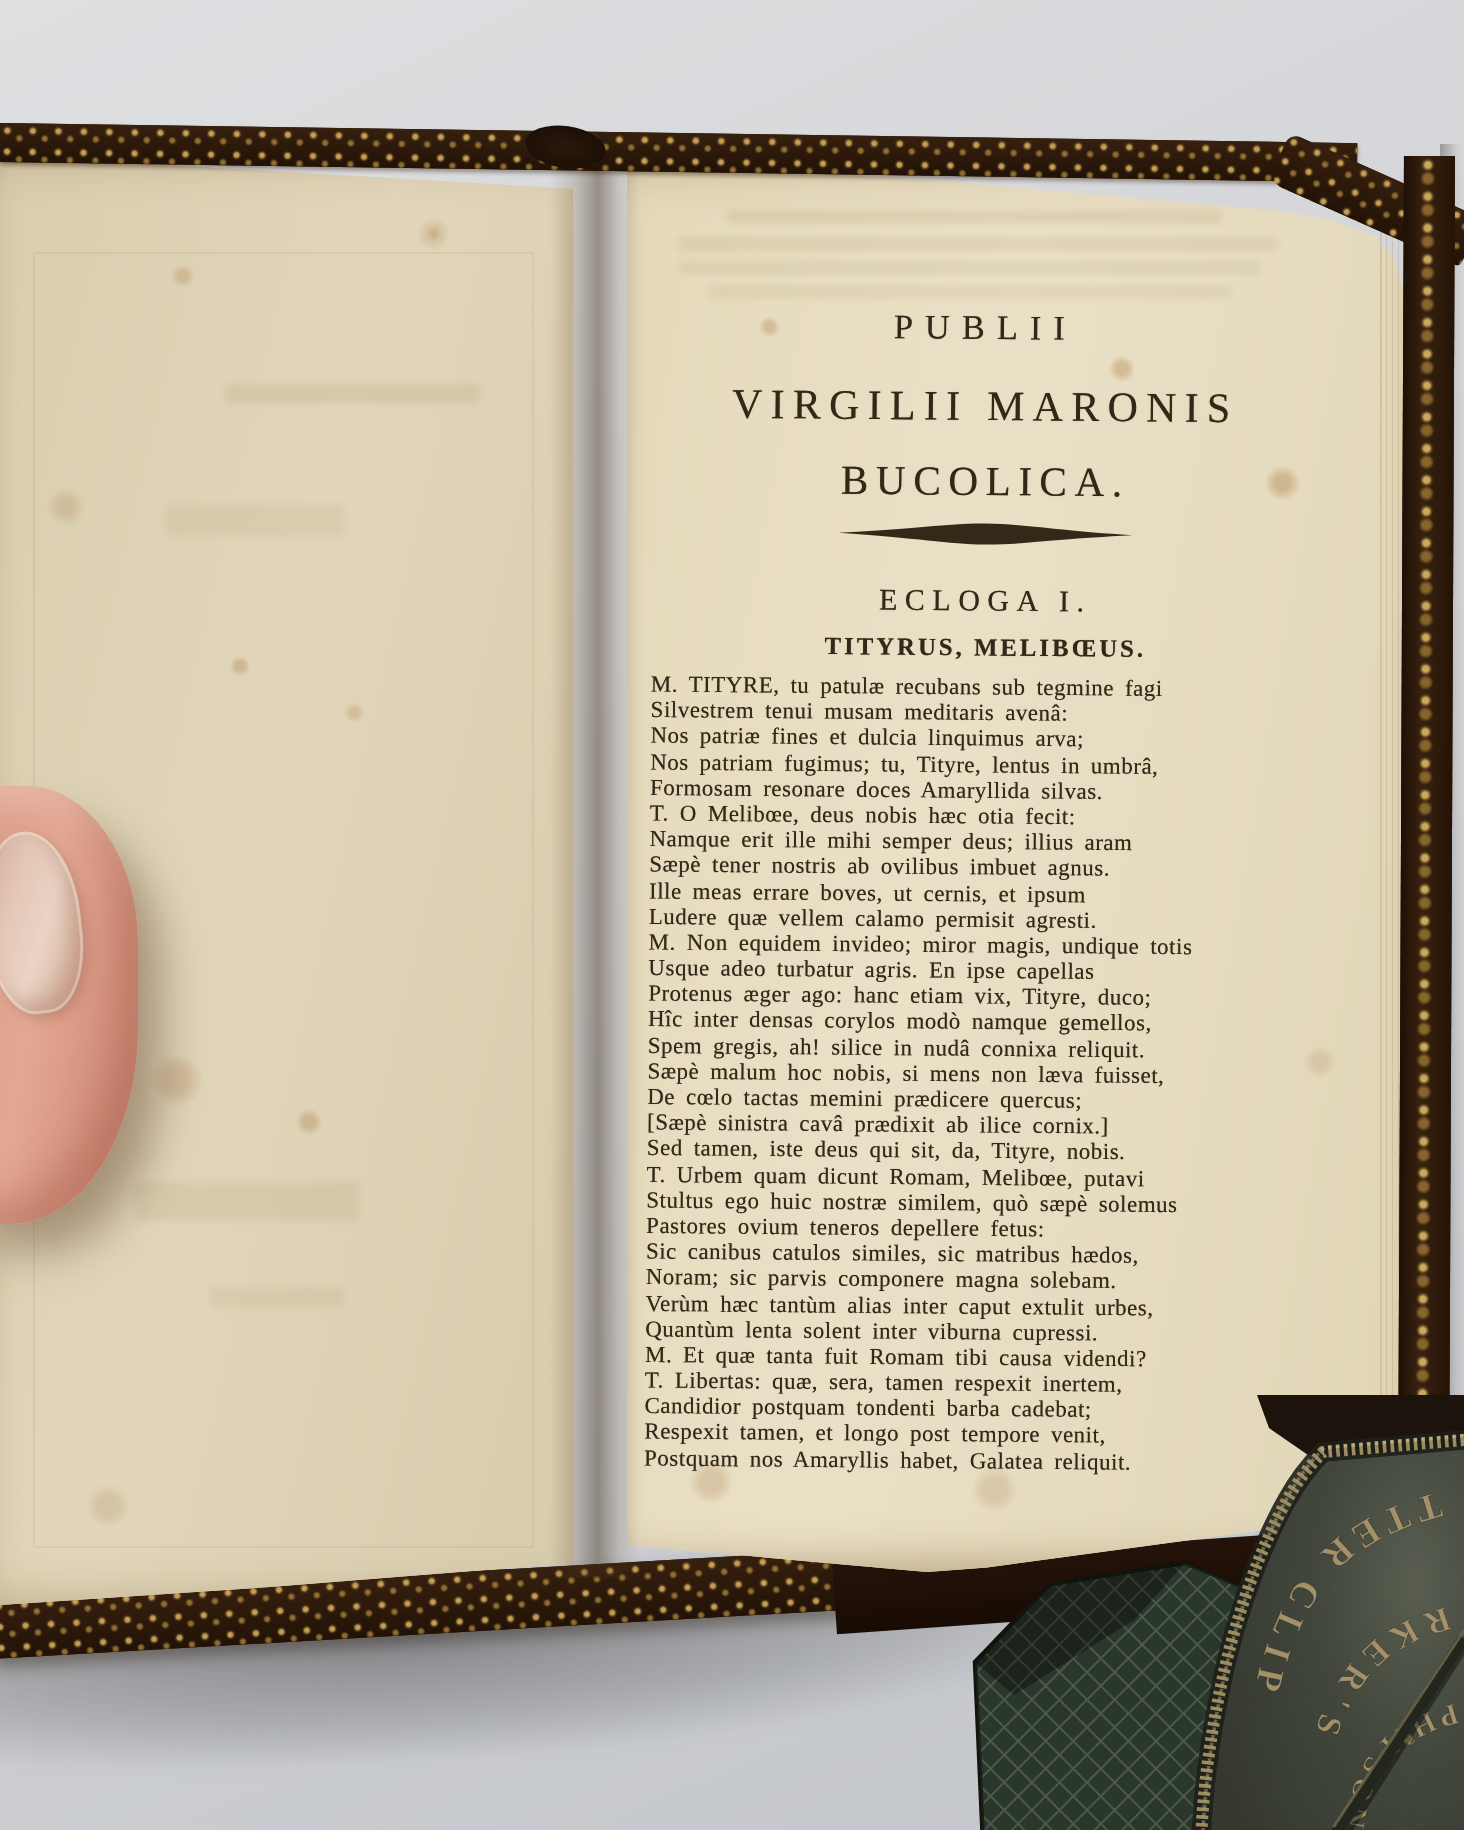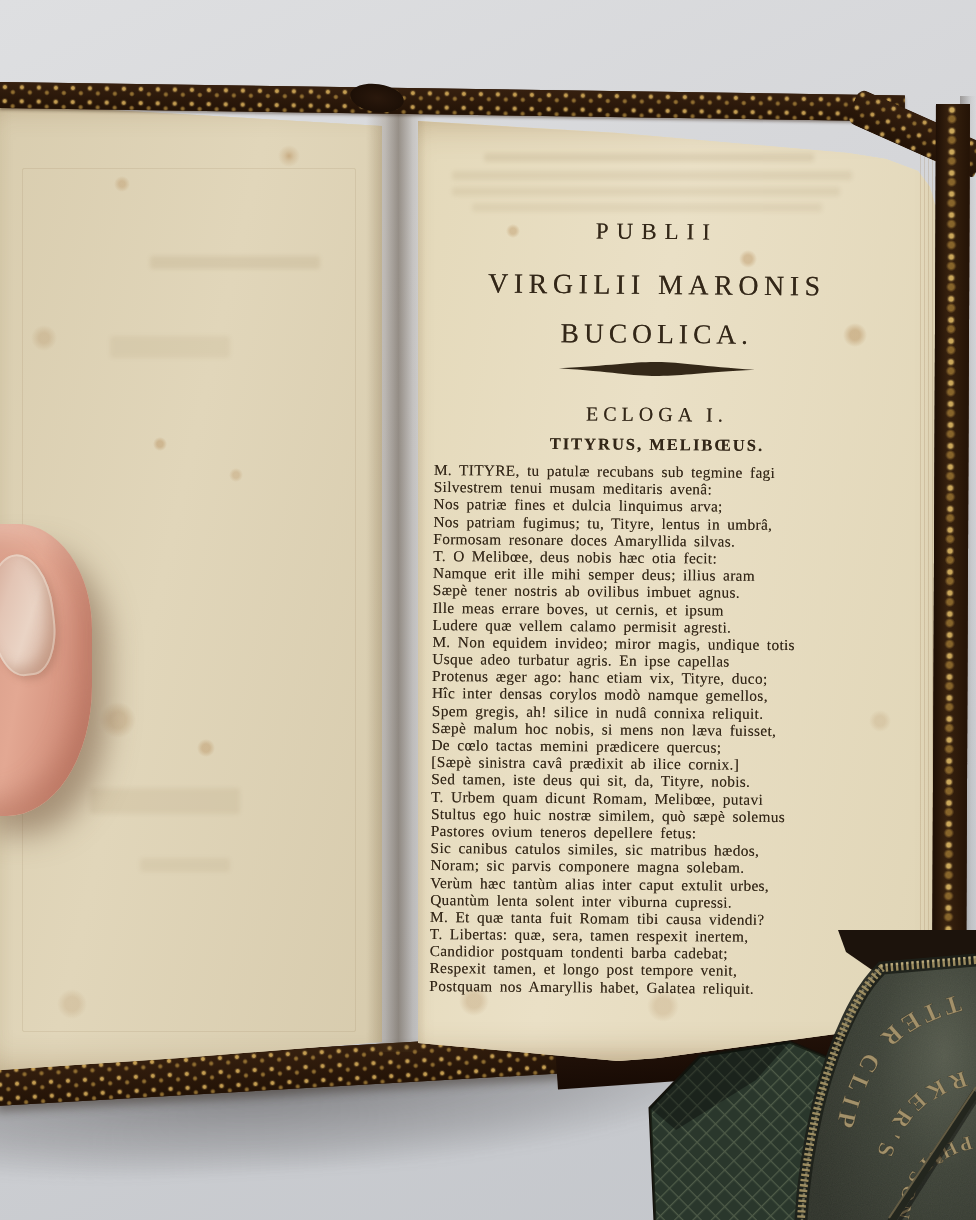--- a/index.html
+++ b/index.html
@@ -47,21 +47,21 @@
       radial-gradient(circle at 44px 240px,rgba(150,100,45,.18) 0 5px,transparent 13px),
       radial-gradient(circle at 160px 346px,rgba(164,112,52,.3) 0 3px,transparent 7px),
       radial-gradient(circle at 236px 377px,rgba(164,112,52,.22) 0 3px,transparent 7px),
       radial-gradient(circle at 118px 622px,rgba(150,100,45,.2) 0 8px,transparent 18px),
       radial-gradient(circle at 206px 650px,rgba(164,112,52,.28) 0 4px,transparent 9px),
       radial-gradient(circle at 72px 906px,rgba(150,100,45,.15) 0 7px,transparent 15px),
       linear-gradient(103deg,#d9cdaf 0%,#e1d6ba 45%,#d7cbad 100%);
     box-shadow:inset 0 26px 30px -20px rgba(120,85,40,.35),inset 0 -26px 30px -20px rgba(120,85,40,.3);}
   .platemark{position:absolute;left:22px;top:70px;width:332px;height:862px;
     border:1px solid rgba(140,115,80,.14);border-radius:2px;}
-  .right-page{left:418px;top:113px;width:530px;height:948px;
+  .right-page{left:418px;top:100px;width:530px;height:948px;
     clip-path:polygon(0 8px,200px 20px,430px 40px,468px 46px,500px 58px,512px 74px,518px 95px,520px 892px,440px 918px,240px 945px,200px 948px,0 930px);
     background-color:#e7ddc1;
     background-image:
       radial-gradient(circle at 95px 118px,rgba(164,112,52,.28) 0 3px,transparent 7px),
       radial-gradient(circle at 330px 146px,rgba(164,112,52,.3) 0 4px,transparent 9px),
       radial-gradient(circle at 437px 222px,rgba(160,108,48,.32) 0 5px,transparent 12px),
       radial-gradient(circle at 462px 608px,rgba(150,100,45,.14) 0 5px,transparent 11px),
       radial-gradient(circle at 56px 888px,rgba(150,100,45,.2) 0 7px,transparent 15px),
       radial-gradient(circle at 245px 893px,rgba(150,100,45,.16) 0 8px,transparent 16px),
       linear-gradient(100deg,#e4d9ba 0%,#eae0c6 40%,#e0d5b6 100%);

